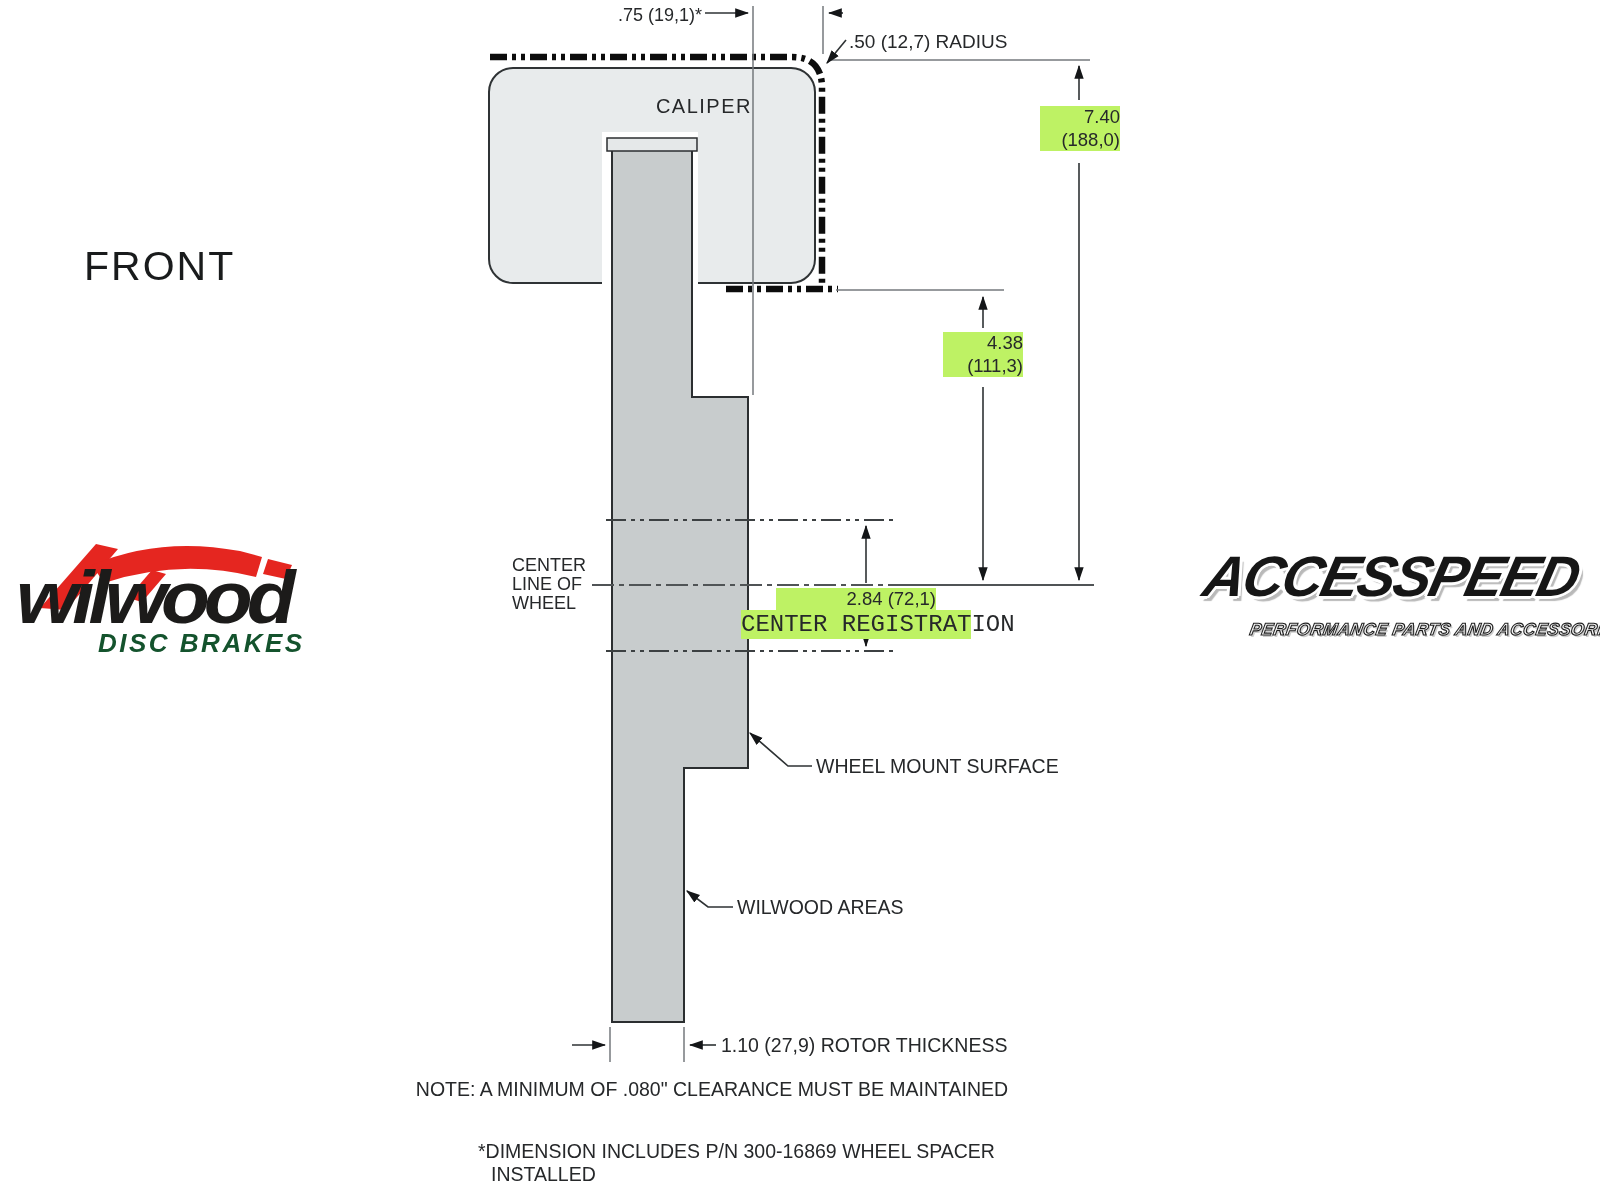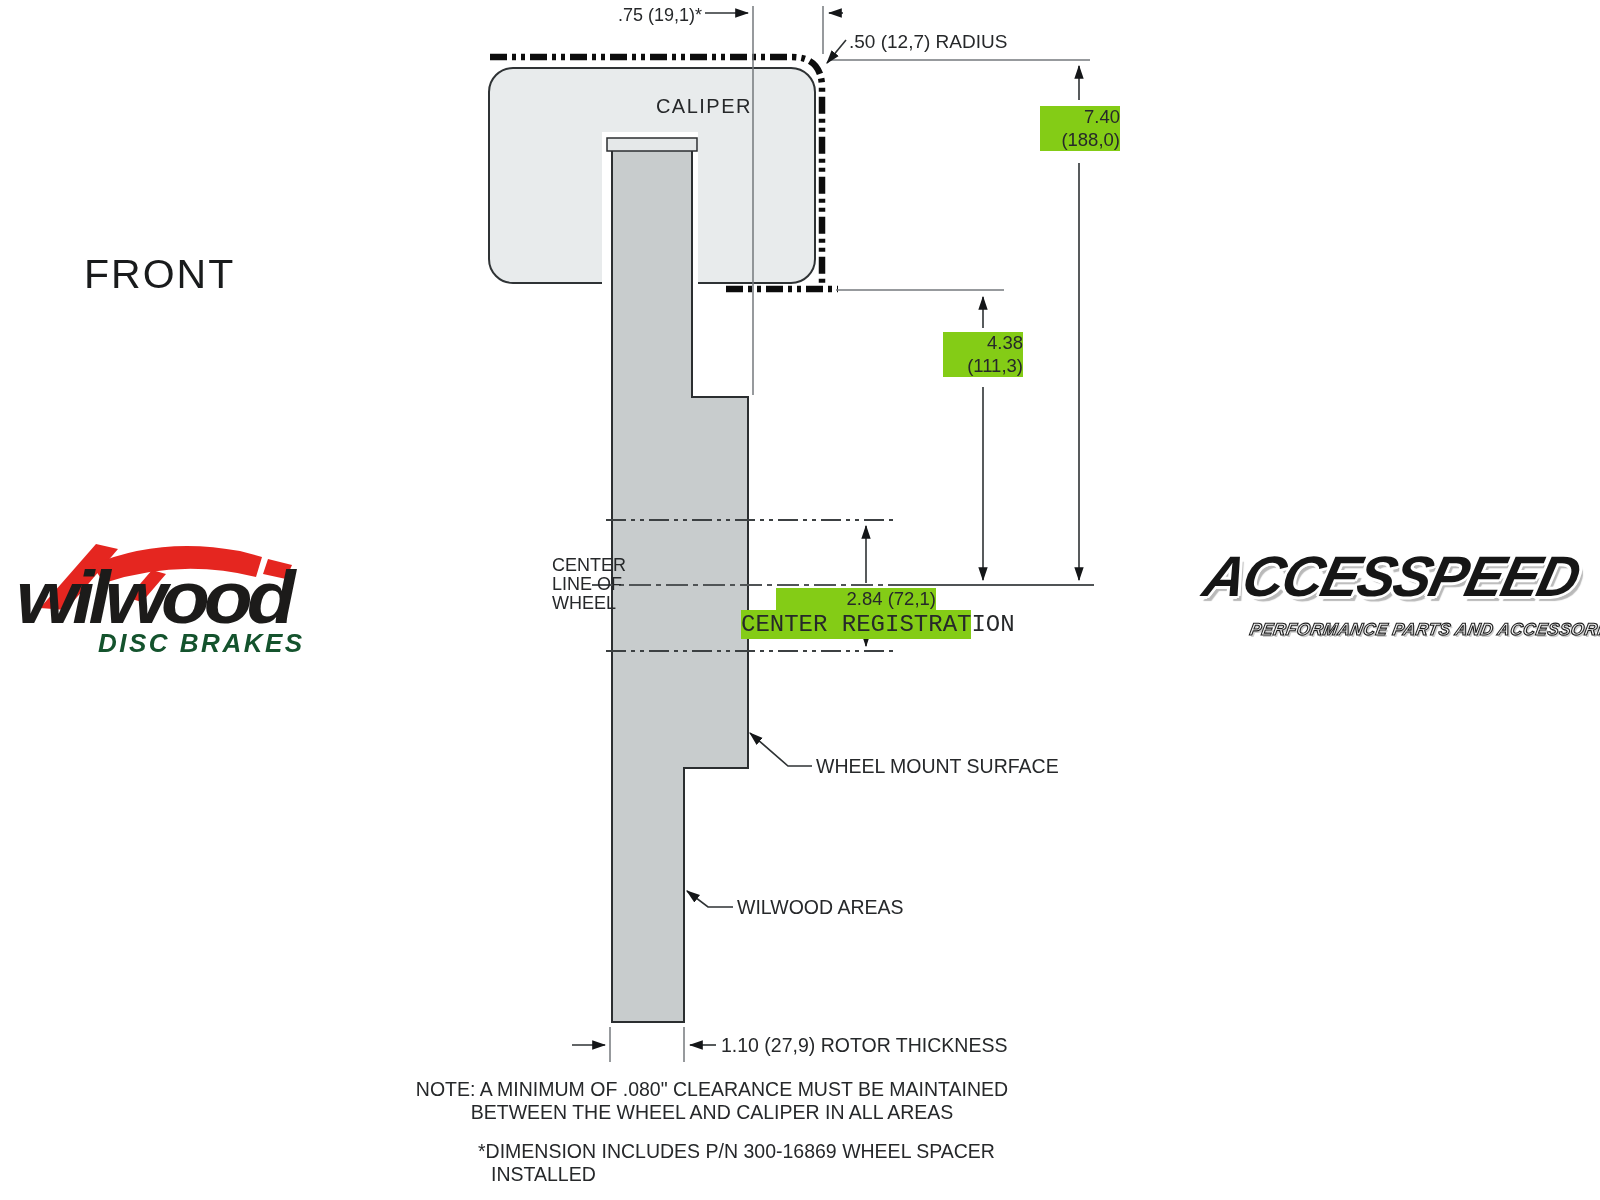--- a/index.html
+++ b/index.html
@@ -1,30 +1,30 @@
 <!DOCTYPE html>
 <html><head>
 <meta charset="utf-8">
 <style>
   html,body{margin:0;padding:0;background:#fff;}
   .stage{position:relative;width:1600px;height:1200px;background:#fff;overflow:hidden;
          font-family:"Liberation Sans",sans-serif;color:#1f2123;}
   .stage svg.draw{position:absolute;left:0;top:0;}
   .lbl{position:absolute;white-space:nowrap;color:#26282a;}
   .ctr{text-align:right;}
-  .dimtxt{background:#84cc16;line-height:1.22;}
+  .dimtxt{background:#bef264;line-height:1.22;}
   
-  .front{left:84px;top:243px;font-size:41px;letter-spacing:2px;color:#191b1c;margin-top:8px;}
+  .front{left:84px;top:243px;font-size:41px;letter-spacing:2px;color:#191b1c;}
   
   .caliper{left:552px;top:95px;width:200px;font-size:20px;letter-spacing:1.5px;}
   .dim75{left:558px;top:5px;width:144px;text-align:right;font-size:18px;}
   .radius{left:849px;top:31px;font-size:19px;}
   .d740{left:1040px;top:106px;width:80px;font-size:18.5px;}
   .d438{left:943px;top:332px;width:80px;font-size:18.5px;}
-  .clw{left:512px;top:556px;font-size:18px;line-height:19px;margin-left:40px;}
+  .clw{left:512px;top:556px;font-size:18px;line-height:19px;}
   .d284v{left:776px;top:588px;width:160px;font-size:18.5px;}
   .d284l{left:741px;top:610px;width:230px;font-size:24px;font-family:Liberation Mono, monospace;}
   .wms{left:816px;top:755px;font-size:19.5px;}
   .wrot{left:737px;top:896px;font-size:19.5px;}
   .d110{left:721px;top:1034px;font-size:19.5px;}
   .note{left:362px;top:1078px;width:700px;font-size:19.5px;line-height:23px;text-align:center;}
   .fn1{left:478px;top:1140px;font-size:19.5px;}
   .fn2{left:491px;top:1163px;font-size:19.5px;}
   
   .ww-word{left:16px;top:558px;font-size:80px;line-height:1;font-weight:bold;font-style:italic;
@@ -129,21 +129,20 @@
   <div class="lbl d284l ctr dimtxt">CENTER REGISTRATION</div>
 
   <div class="lbl wms">WHEEL MOUNT SURFACE</div>
 
   <div class="lbl wrot">WILWOOD AREAS</div>
 
   <div class="lbl d110">1.10 (27,9) ROTOR THICKNESS</div>
 
   <div class="lbl note">
     <div>NOTE: A MINIMUM OF .080" CLEARANCE MUST BE MAINTAINED</div>
-    <div>BETWEEN THE WHEEL AND CALIPER IN ALL AREAS</div>
   </div>
 
   <div class="lbl fn1">*DIMENSION INCLUDES P/N 300-16869 WHEEL SPACER</div>
   <div class="lbl fn2">INSTALLED</div>
 
   <div class="lbl ww-word">wilwood</div>
   <div class="lbl ww-tag">DISC BRAKES</div>
 
   <div class="lbl ap-word">ACCESSPEED</div>
   <div class="lbl ap-tag">PERFORMANCE PARTS AND ACCESSORIES</div>

